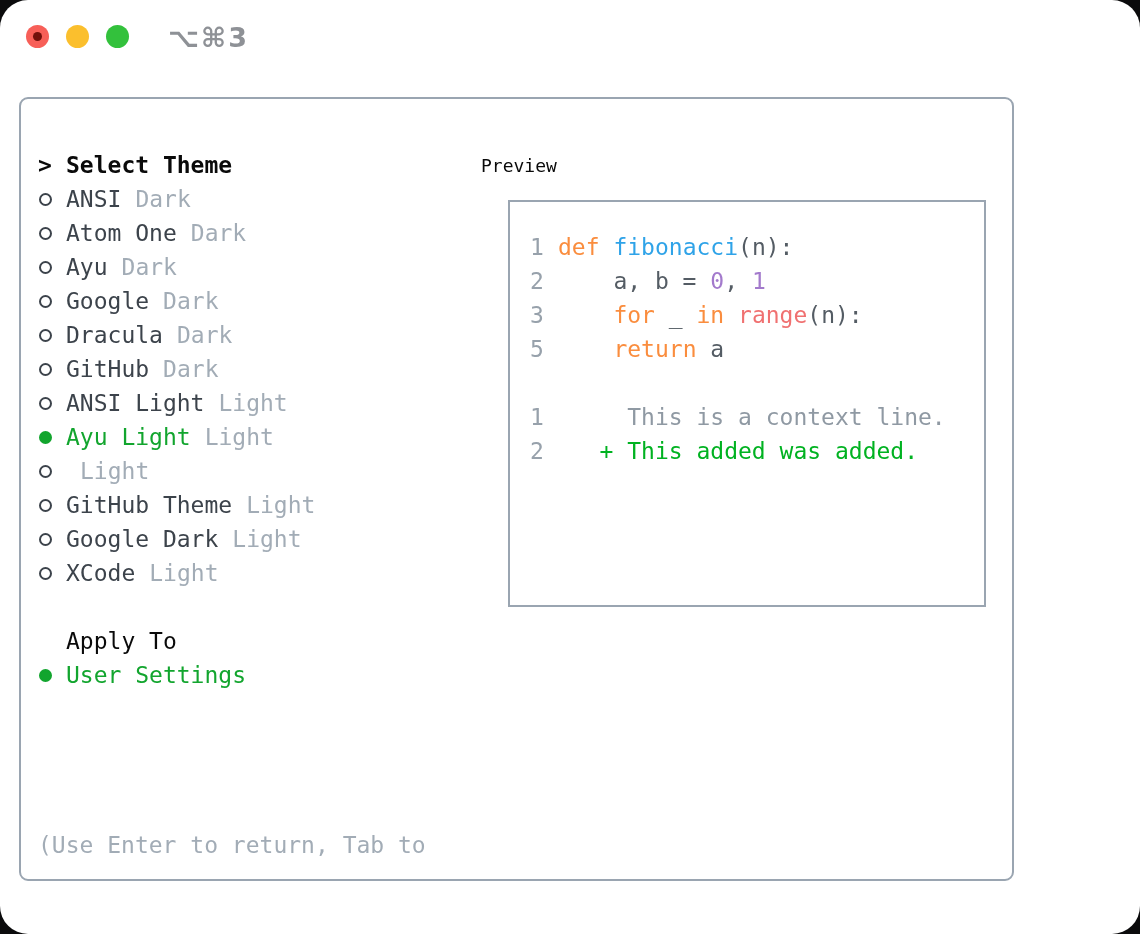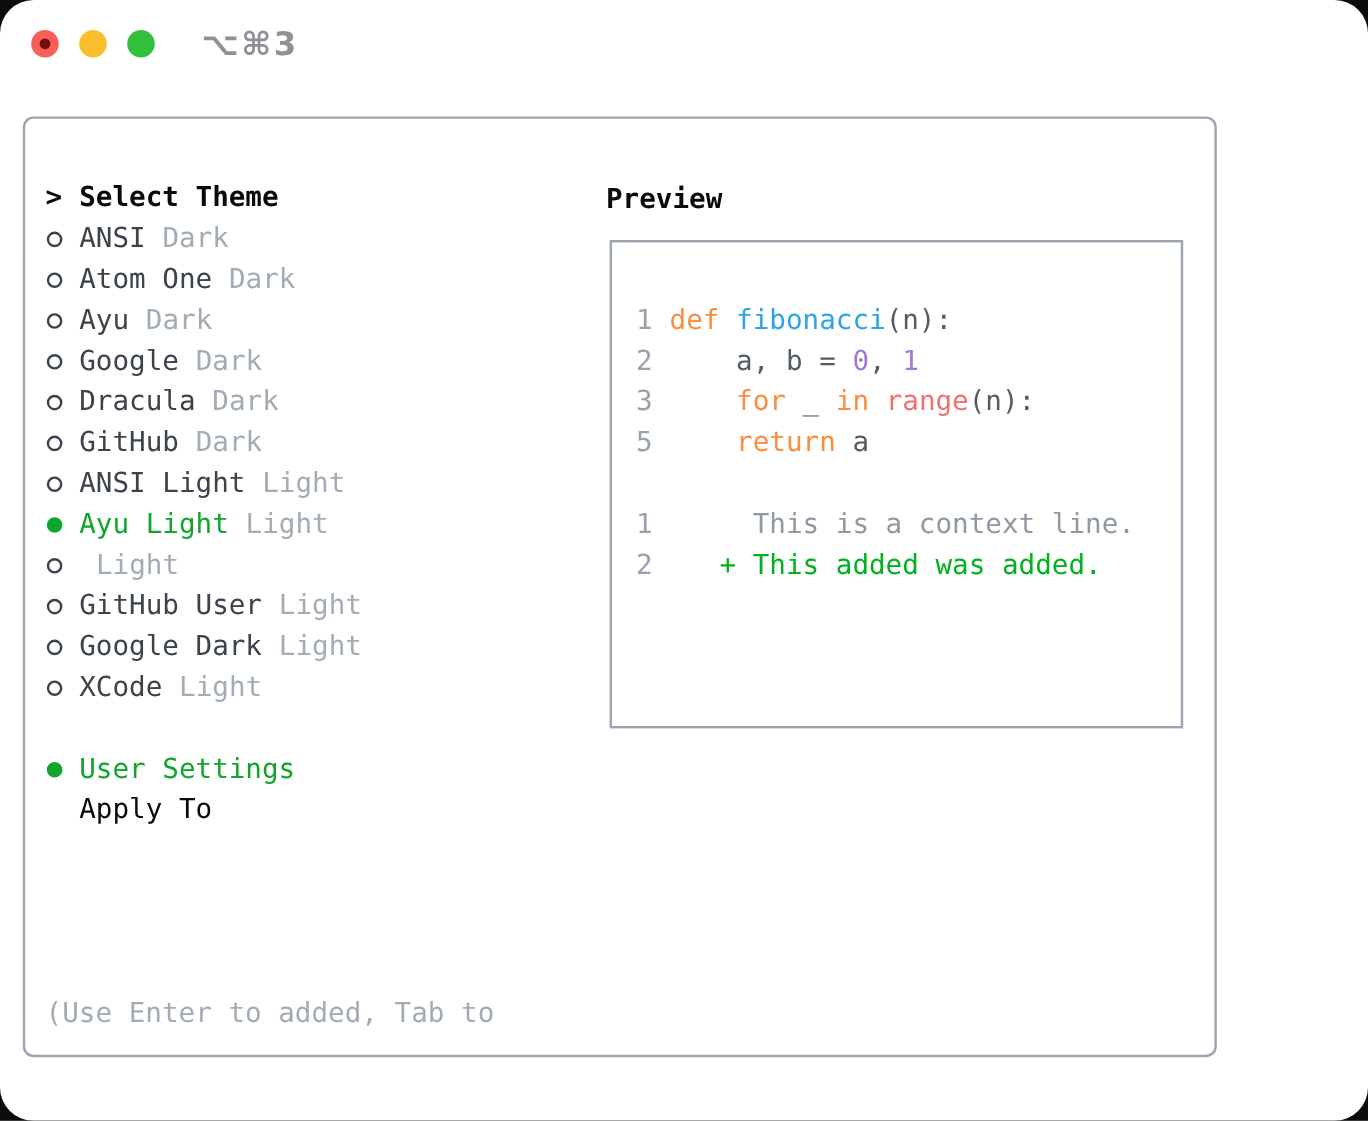--- a/index.html
+++ b/index.html
@@ -59,25 +59,25 @@
   .name{color:var(--name_text)}
   .row.selected .name,.row.selected .label{color:var(--selected_green)}
   .label{color:var(--name_text)}
   .tag{color:var(--muted_gray);margin-left:14px}
   .row.header-row{font-weight:bold;color:var(--heading_black)}
   .row.subheader-row{color:var(--heading_black)}
   .theme-list{position:absolute;left:17px;top:49px}
   .apply-to{position:absolute;left:17px;top:525px}
   .hint{position:absolute;left:17px;top:661px;font-size:23px;line-height:34px;color:var(--muted_gray);white-space:pre}
   
-  .preview-title{position:absolute;left:484px;top:50px;height:34px;line-height:34px;font-size:23px;font-weight:bold;color:var(--heading_black)}
+  .preview-title{position:absolute;left:460px;top:50px;height:34px;line-height:34px;font-size:18px;font-weight:normal;color:var(--heading_black)}
   .preview-box{
     position:absolute;left:487px;top:101px;width:478px;height:407px;
     border:2px solid var(--border_gray);background:#fff;
-    padding:48px 0 0 20px;overflow:hidden;
+    padding:28px 0 0 20px;overflow:hidden;
   }
   .code-line{white-space:pre;height:34px;line-height:34px;font-size:23px;color:var(--code_text)}
   .ln{display:inline-block;width:28px;color:var(--line_number_gray)}
   [data-tok="txt"]{color:var(--code_text)}
   [data-tok="kw"]{color:var(--keyword_orange)}
   [data-tok="fn"]{color:var(--function_blue)}
   [data-tok="num"]{color:var(--number_purple)}
   [data-tok="call"]{color:var(--builtin_coral)}
   [data-tok="ctx"]{color:var(--context_gray)}
   [data-tok="del"]{color:var(--deleted_red)}
@@ -155,52 +155,52 @@
     <span class="tag">Light</span>
   </div>
 
   <div class="row">
     <span class="marker"><span class="radio"></span></span>
     <span class="tag">Light</span>
   </div>
 
   <div class="row">
     <span class="marker"><span class="radio"></span></span>
-    <span class="name">GitHub User</span>
+    <span class="name">GitHub Theme</span>
     <span class="tag">Light</span>
   </div>
 
   <div class="row">
     <span class="marker"><span class="radio"></span></span>
     <span class="name">Google Dark</span>
     <span class="tag">Light</span>
   </div>
 
   <div class="row">
     <span class="marker"><span class="radio"></span></span>
     <span class="name">XCode</span>
     <span class="tag">Light</span>
   </div>
 </div>
 
     <div class="apply-to">
-      <div class="row selected">
-    <span class="marker"><span class="radio"></span></span>
-    <span class="label">User Settings</span>
-  </div>
-
-  <div class="row subheader-row">
+      <div class="row subheader-row">
         <span class="marker"></span>
         <span>Apply To</span>
       </div>
 
+  <div class="row selected">
+    <span class="marker"><span class="radio"></span></span>
+    <span class="label">User Settings</span>
+  </div>
+
 </div>
 
     <div class="hint">
-      <div>(Use Enter to added, Tab to</div>
+      <div>(Use Enter to return, Tab to</div>
       <div>change focus)</div>
     </div>
 
     <div class="preview-title">Preview</div>
 
     <div class="preview-box">
 
     <div class="code-line"><span class="ln">1</span><span data-tok="kw">def</span><span data-tok="txt"> </span><span data-tok="fn">fibonacci</span><span data-tok="txt">(n):</span></div>
         <div class="code-line"><span class="ln">2</span><span data-tok="txt">    a, b = </span><span data-tok="num">0</span><span data-tok="txt">, </span><span data-tok="num">1</span></div>
         <div class="code-line"><span class="ln">3</span><span data-tok="txt">    </span><span data-tok="kw">for</span><span data-tok="txt"> _ </span><span data-tok="kw">in</span><span data-tok="txt"> </span><span data-tok="call">range</span><span data-tok="txt">(n):</span></div>

